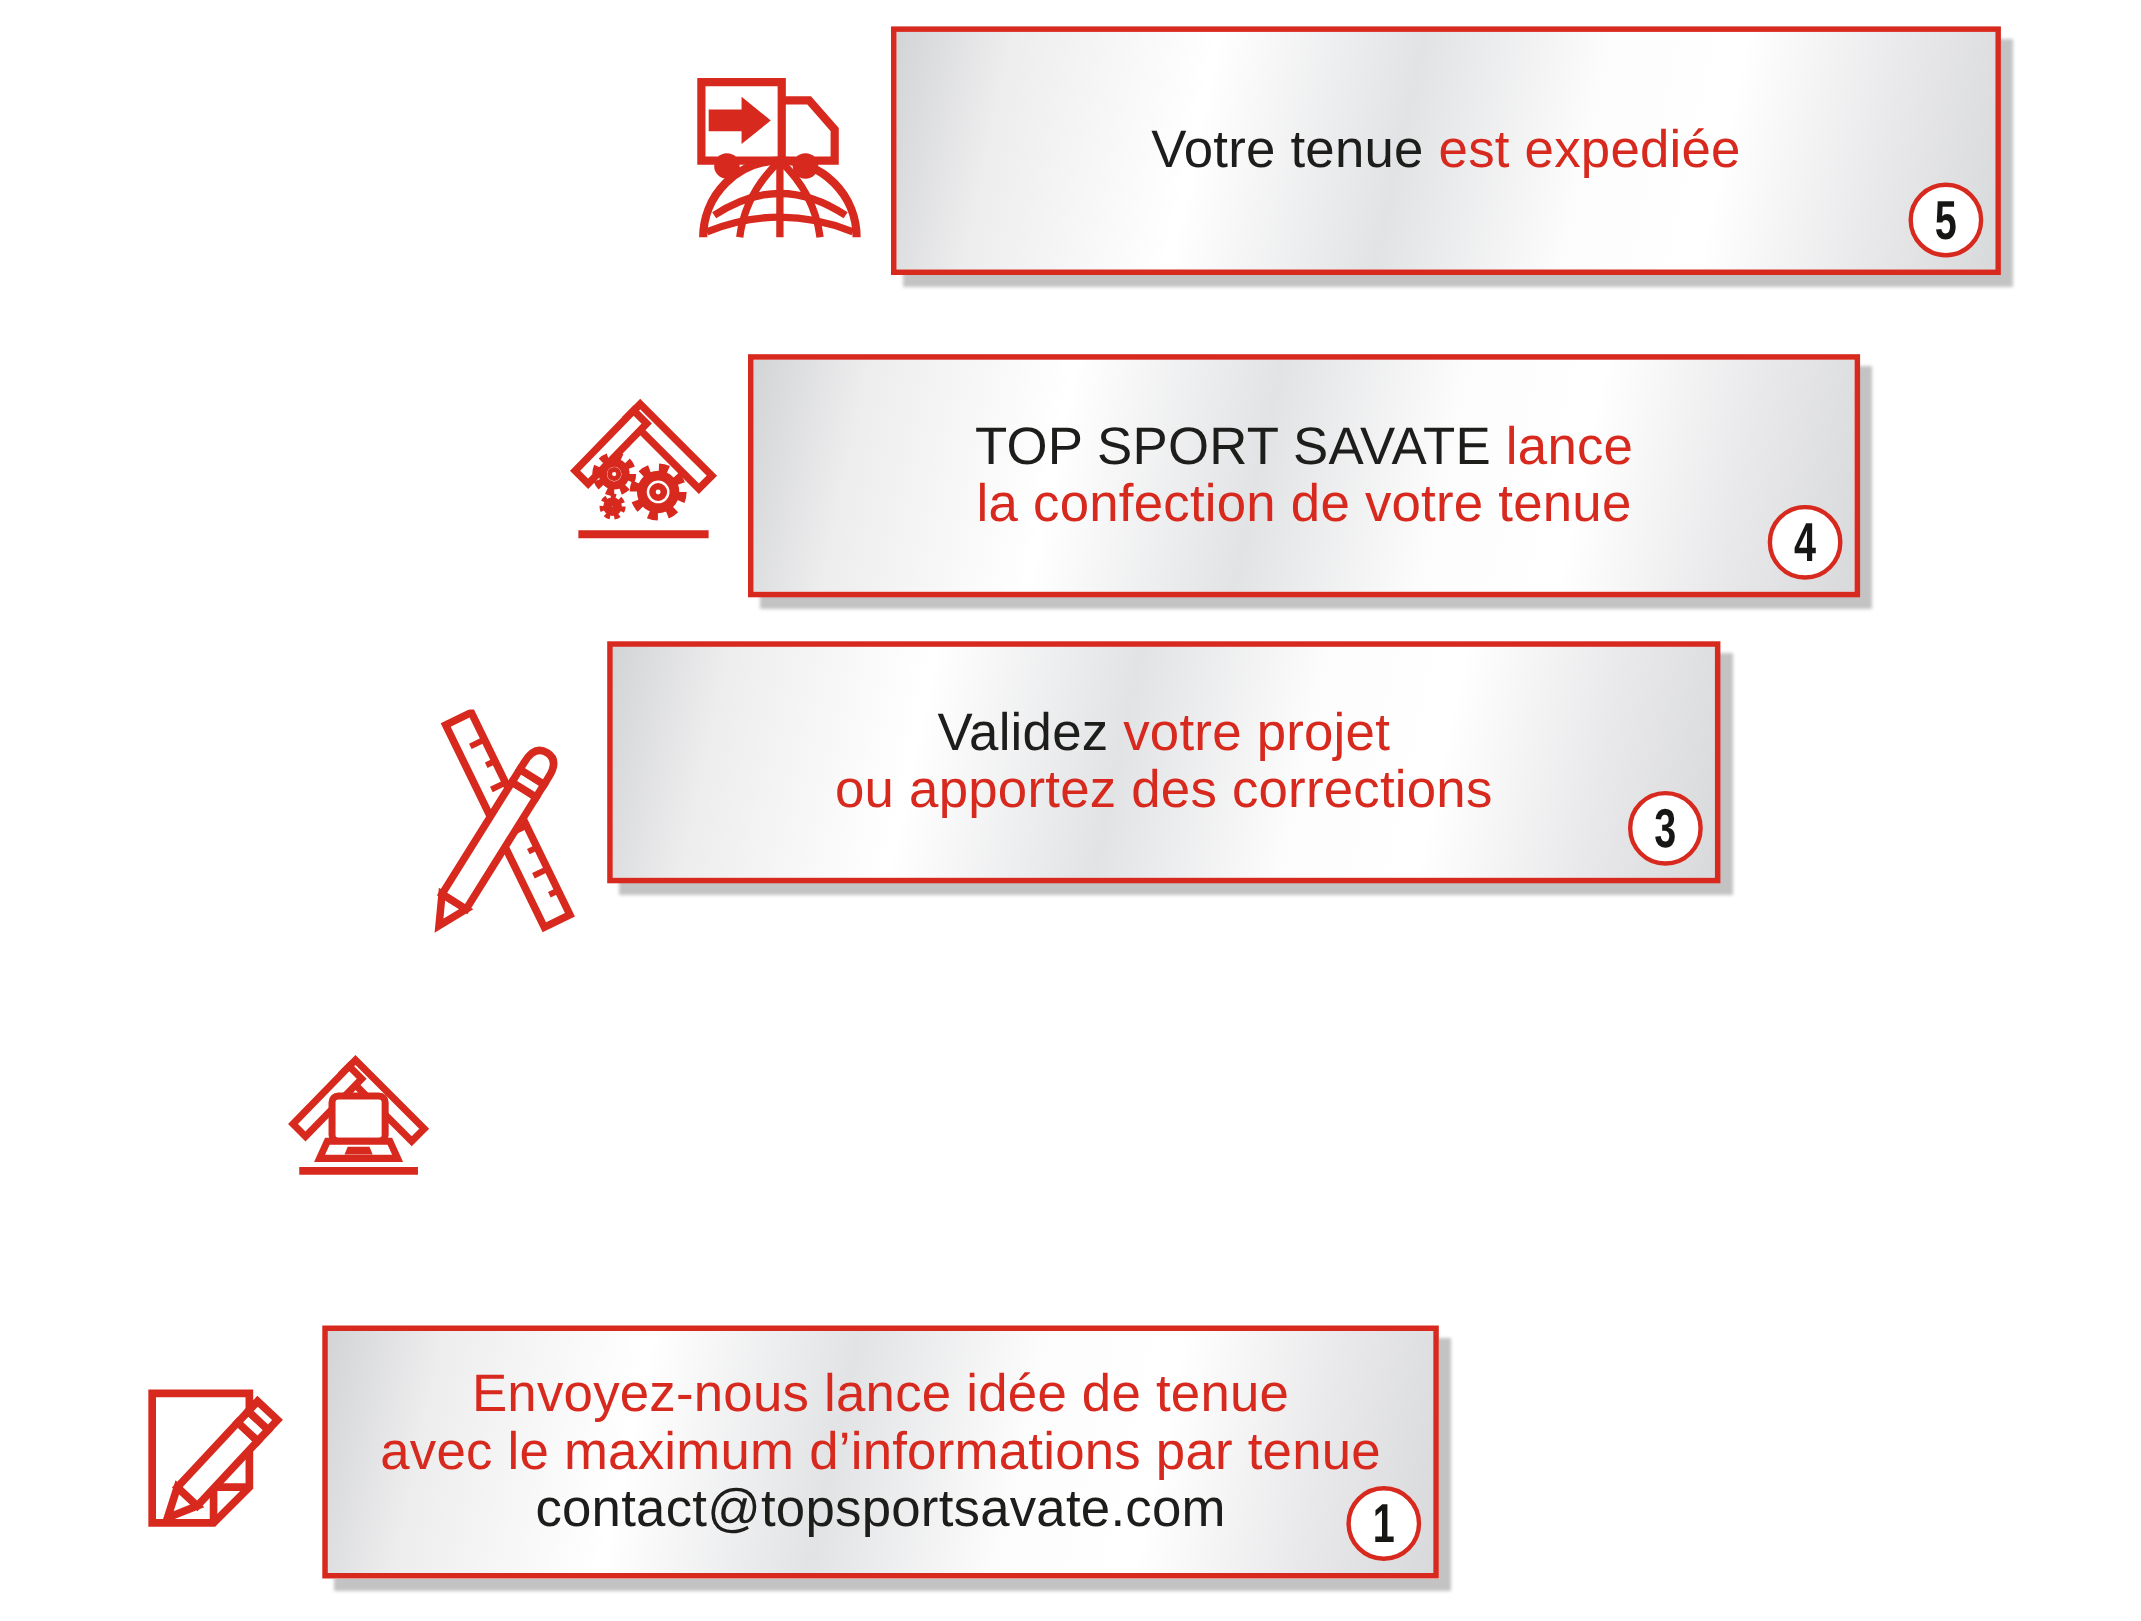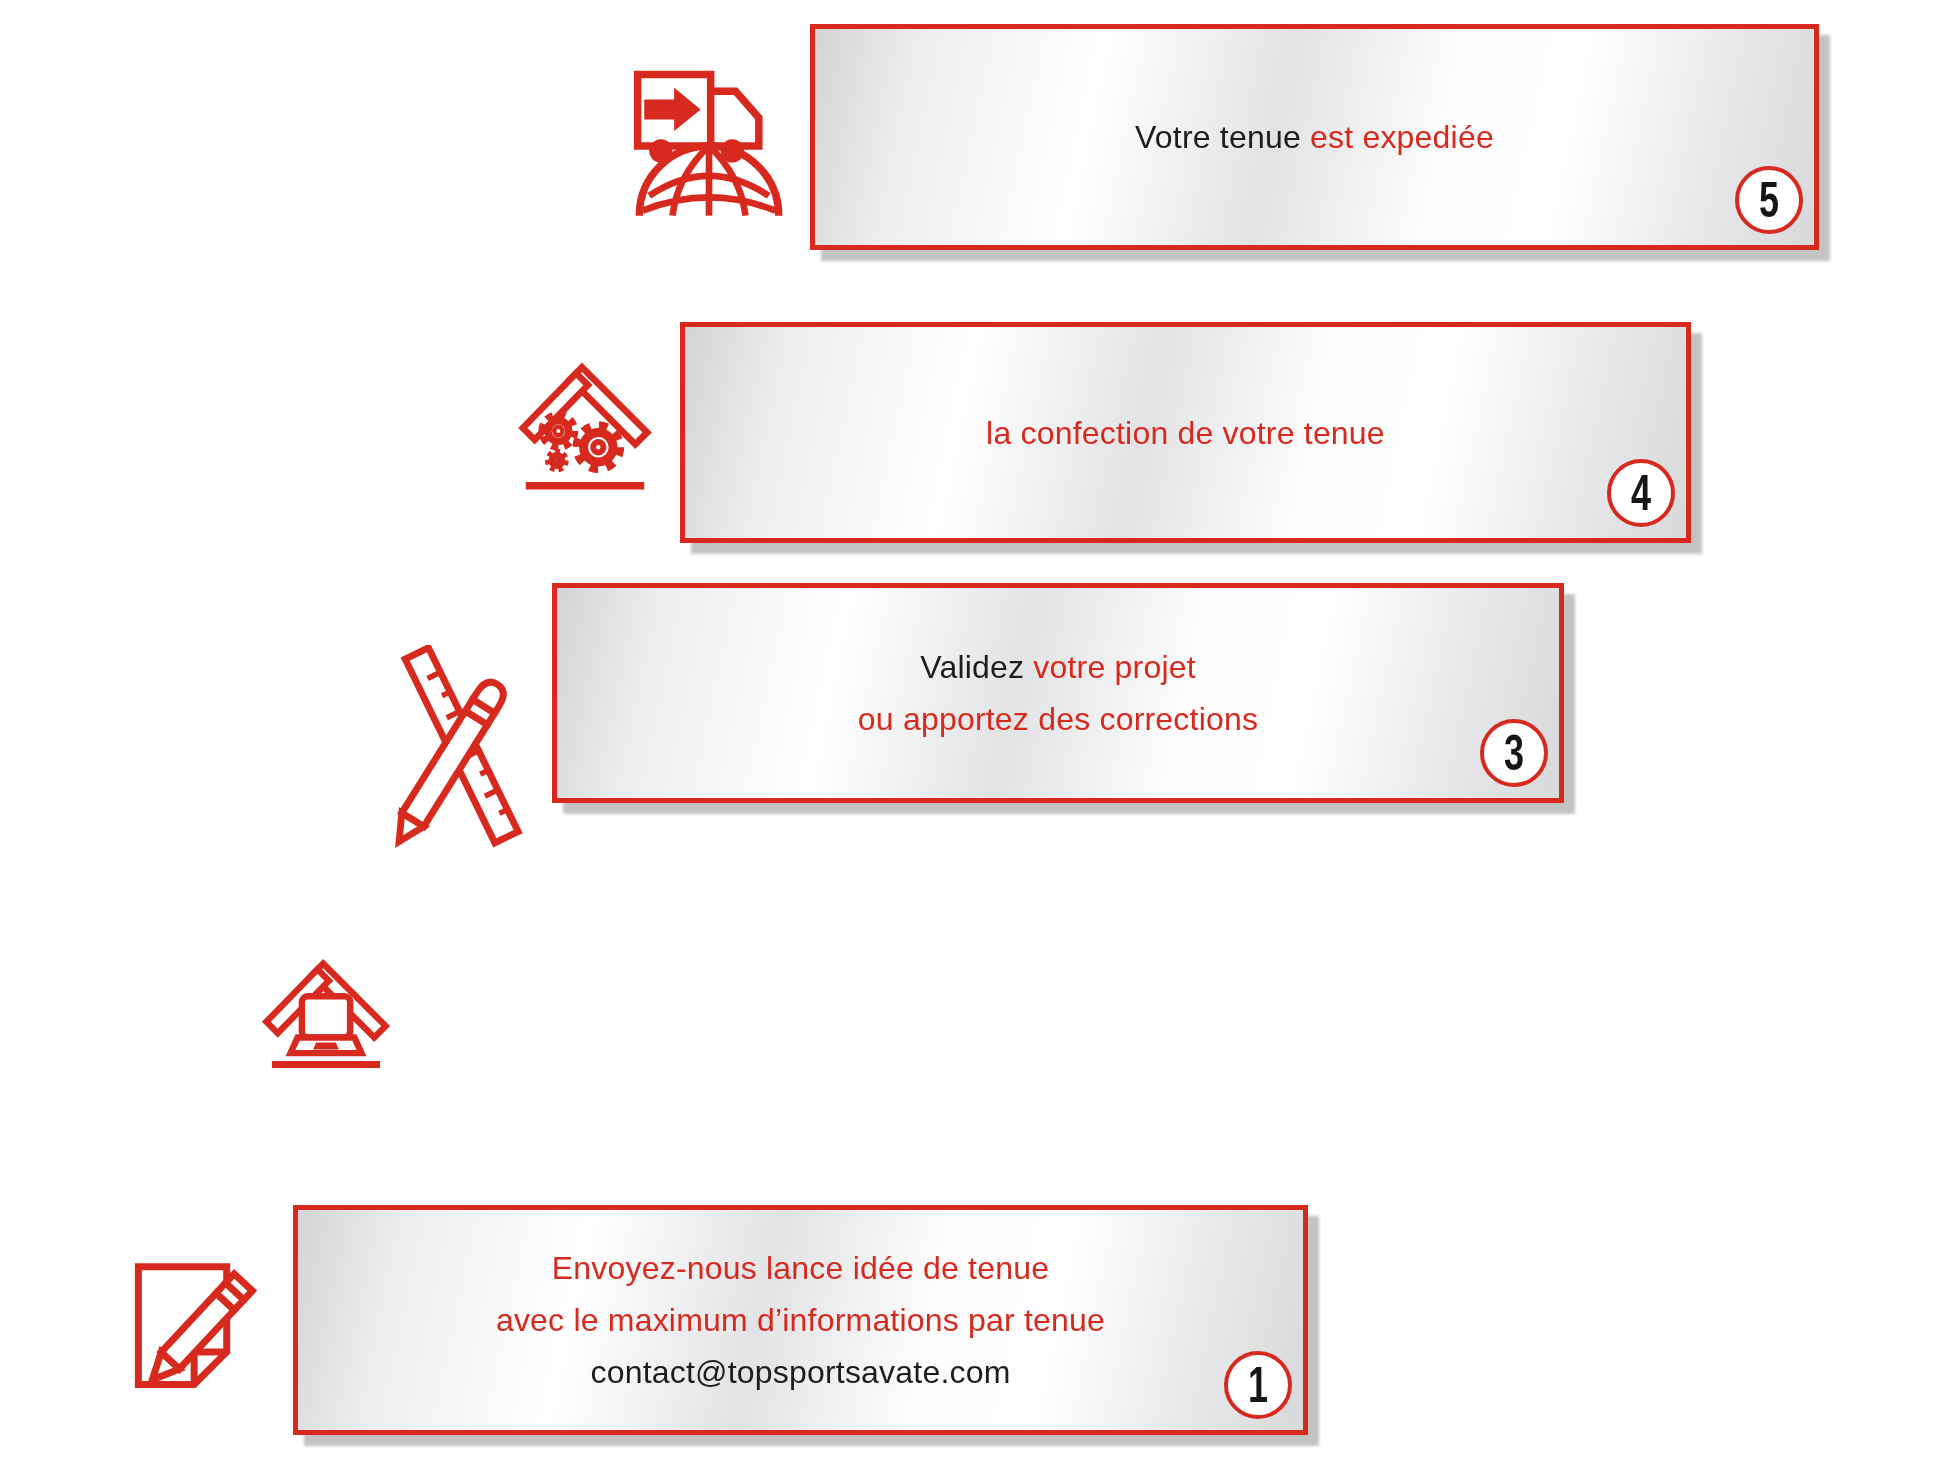--- a/index.html
+++ b/index.html
@@ -18,21 +18,21 @@
       #e2e3e5 46%, #fcfcfc 62%, #ffffff 74%,
       #e9e9eb 88%, #d8d9db 100%);
     box-shadow:11px 11px 3px 0 #c3c3c3;
     box-sizing:border-box;
     display:flex;
     flex-direction:column;
     align-items:center;
     justify-content:center;
   }
   .line{
-    font-size:32px;
+    font-size:48px;
     line-height:52px;
     white-space:nowrap;
     letter-spacing:0.2px;
   }
   .seg-red{color:#d7291e;}
   .seg-black{color:#1d1d1b;}
   .num-circle{
     position:absolute;
     right:11px;bottom:11px;
     width:68px;height:68px;
@@ -97,20 +97,23 @@
         <circle class="icw" style="stroke-width:6" cx="59" cy="63" r="10"></circle>
         <circle class="ic" style="stroke-width:4" cx="59" cy="63" r="3.5"></circle>
         <circle class="ic" style="stroke-width:4" cx="31" cy="72" r="6" stroke-dasharray="3 2.4"></circle>
         <circle class="icw" style="stroke-width:3.5" cx="31" cy="72" r="4"></circle>
         <circle class="ic" style="stroke-width:2.5" cx="31" cy="72" r="1.5"></circle>
       </g>
       <path class="ic" style="stroke-width:5" d="M10,89 H90"></path>
     </svg>
   </div>
   <div class="step-box" style="left:680px;top:322px;width:1011px;height:221px;">
+    <div class="line">
+      <span class="seg-black">TOP SPORT SAVATE </span><span class="seg-red">lance</span>
+    </div>
     <div class="line">
       <span class="seg-red">la confection de votre tenue</span>
     </div>
     <div class="num-circle">
       <span>4</span>
     </div>
   </div>
 
   <div class="step-icon" style="left:380px;top:645px;width:150px;height:205px;">
     <svg viewBox="0 0 110 150">

